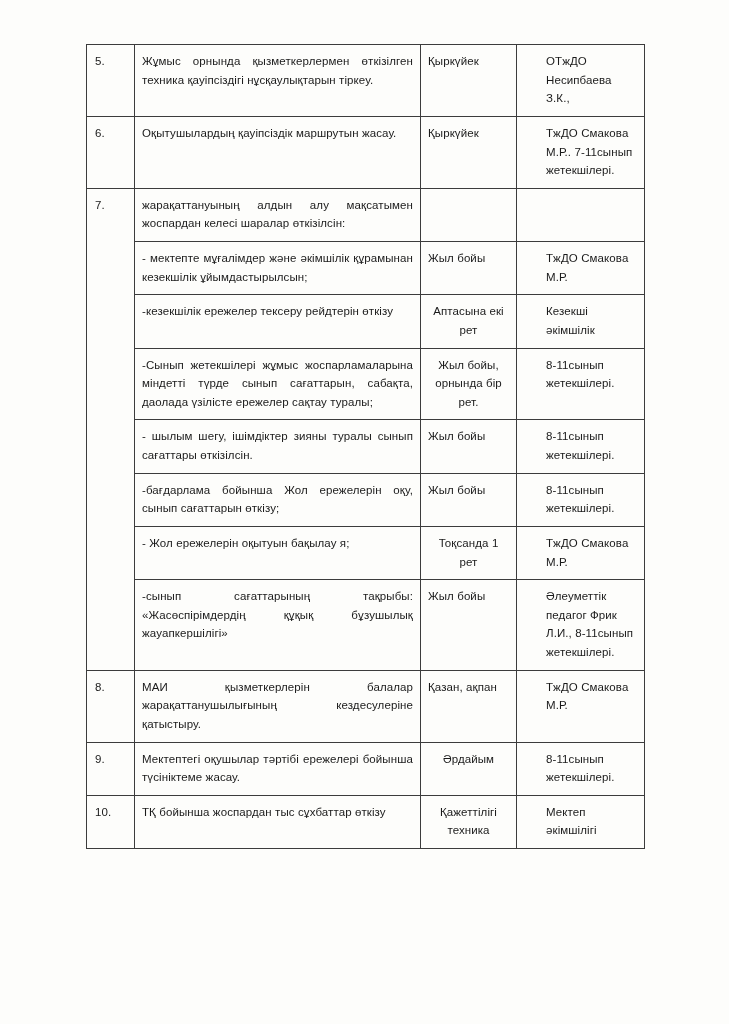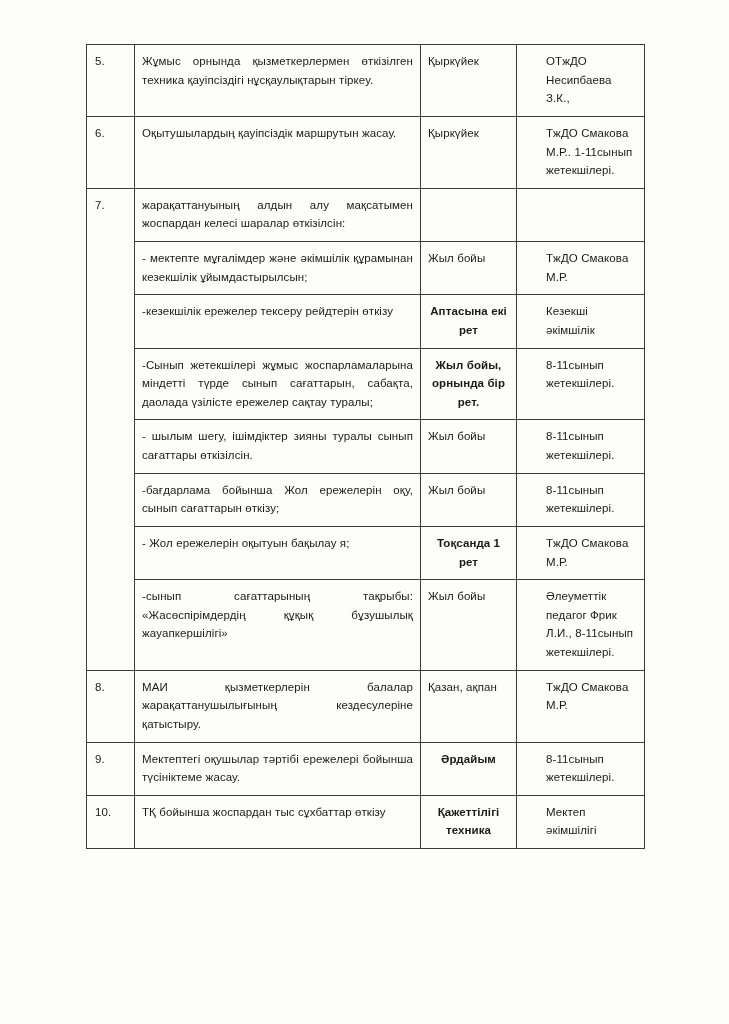--- a/index.html
+++ b/index.html
@@ -53,21 +53,20 @@
   td.c-resp {
     width: 128px;
     padding-left: 29px;
   }
   .justify {
     text-align: justify;
     text-align-last: left;
   }
   .center {
     text-align: center;
-    font-weight: bold;
   }
 </style>
 </head>
 <body>
 
 <div class="page">
 
   <table class="doc-table">
     <colgroup>
       <col style="width:48px">
@@ -81,21 +80,21 @@
         <td class="c-num">5.</td>
         <td class="c-task justify">Жұмыс орнында қызметкерлермен өткізілген техника қауіпсіздігі нұсқаулықтарын тіркеу.</td>
         <td class="c-term">Қыркүйек</td>
         <td class="c-resp">ОТжДО Несипбаева З.К.,</td>
       </tr>
 
       <tr>
         <td class="c-num">6.</td>
         <td class="c-task justify">Оқытушылардың қауіпсіздік маршрутын жасау.</td>
         <td class="c-term">Қыркүйек</td>
-        <td class="c-resp">ТжДО Смакова М.Р.. 1-11сынып жетекшілері.</td>
+        <td class="c-resp">ТжДО Смакова М.Р.. 7-11сынып жетекшілері.</td>
       </tr>
 
       <tr>
         <td class="c-num" rowspan="8">7.</td>
         <td class="c-task justify">жарақаттануының алдын алу мақсатымен жоспардан келесі шаралар өткізілсін:</td>
         <td class="c-term"></td>
         <td class="c-resp"></td>
       </tr>
 
       <tr>

